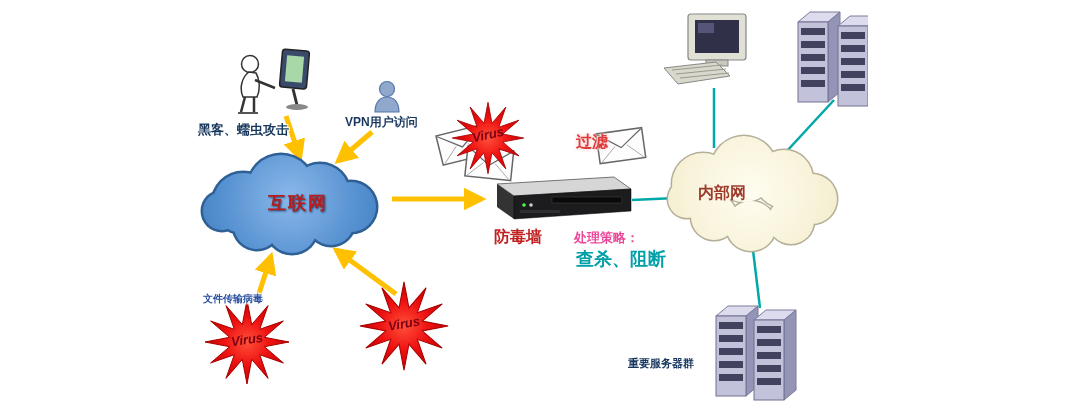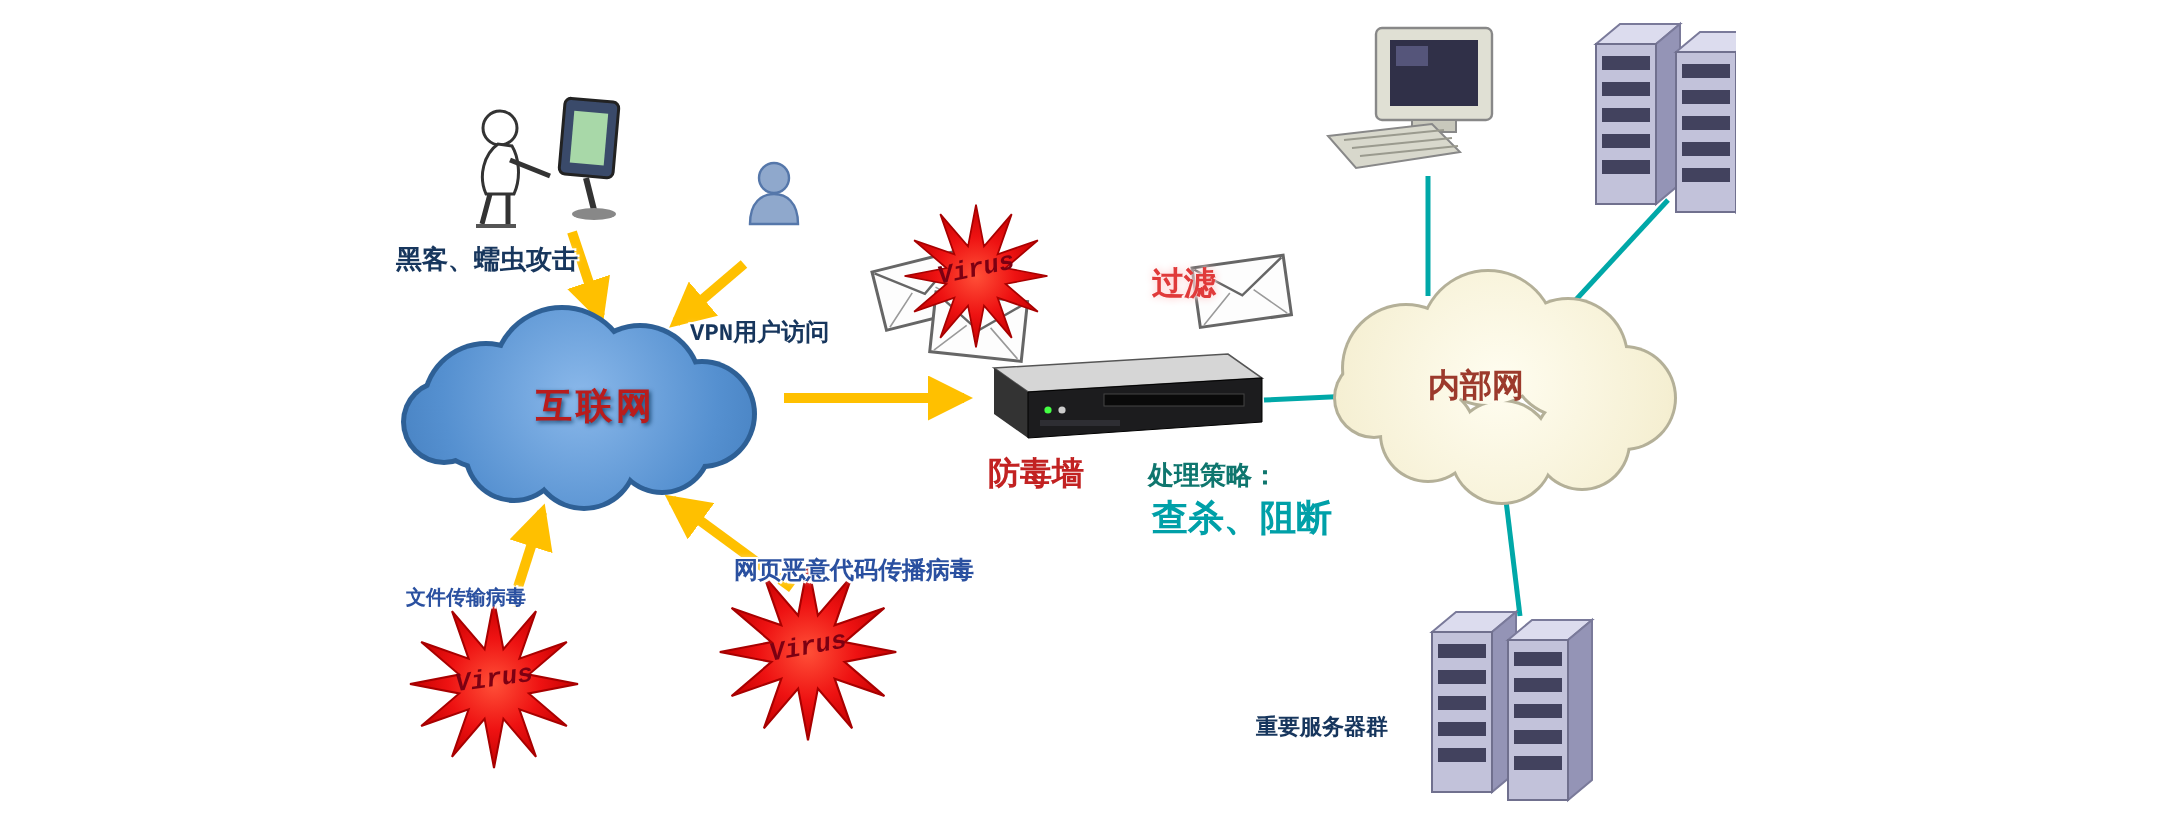--- a/index.html
+++ b/index.html
@@ -1,35 +1,35 @@
 <!DOCTYPE html>
 <html><head>
 <meta charset="utf-8">
 <style>
   html,body{margin:0;padding:0;background:#fff;}
   #stage{
     position:relative;width:868px;height:408px;background:#ffffff;
-    font-family:Liberation Mono, monospace;overflow:hidden;
+    font-family:Liberation Sans, sans-serif;overflow:hidden;
   }
   #diagram-svg{position:absolute;left:0;top:0;width:1080px;height:408px;}
   .lbl{
     position:absolute;white-space:nowrap;font-weight:bold;
     text-shadow:-1px -1px 0 #fff,1px -1px 0 #fff,-1px 1px 0 #fff,1px 1px 0 #fff,0 0 3px #fff;
   }
   .lbl-navy{color:#17365d;font-size:13px;}
   .lbl-hacker{left:198px;top:121px;}
-  .lbl-vpn{left:345px;top:114px;font-size:12px;margin-top:44px;}
+  .lbl-vpn{left:345px;top:114px;font-size:12px;}
   .lbl-internet{left:268px;top:191px;font-size:18px;color:#b91c1c;letter-spacing:2px;
     text-shadow:1px 1px 2px #1f4e79;}
   .lbl-filter{left:576px;top:132px;font-size:16px;color:#e03a3a;
     text-shadow:0 0 4px #ffc2c2,0 0 2px #fff;}
   .lbl-firewall{left:494px;top:227px;font-size:16px;color:#c22222;text-align:right;}
-  .lbl-policy-title{left:574px;top:229px;font-size:13px;color:#0f766e;}
+  .lbl-policy-title{left:574px;top:229px;font-size:13px;color:#ec4899;}
   .lbl-policy-actions{left:576px;top:247px;font-size:18px;color:#00a0a8;}
-  .lbl-intranet{left:714px;top:183px;font-size:16px;color:#9c3a2c;text-shadow:none;}
+  .lbl-intranet{left:698px;top:183px;font-size:16px;color:#9c3a2c;text-shadow:none;}
   .lbl-filevirus{left:203px;top:292px;font-size:10px;color:#2a50a0;}
   .lbl-webvirus{left:367px;top:277px;font-size:12px;color:#2a50a0;}
   .lbl-servergroup{left:628px;top:356px;font-size:11px;}
   .lbl-virus{width:56px;text-align:center;font-size:13px;font-style:italic;
     color:#7c0012;text-shadow:none;}
   .lbl-virus-top{left:460px;top:127px;transform:rotate(-12deg);}
   .lbl-virus-left{left:219px;top:332px;transform:rotate(-8deg);}
   .lbl-virus-mid{left:376px;top:316px;transform:rotate(-10deg);}
 </style>
 </head>
@@ -215,17 +215,16 @@
   <div class="lbl lbl-navy lbl-vpn">VPN用户访问</div>
   <div class="lbl lbl-internet">互联网</div>
   <div class="lbl lbl-virus lbl-virus-top">Virus</div>
   <div class="lbl lbl-filter">过滤</div>
   <div class="lbl lbl-firewall">防毒墙</div>
   <div class="lbl lbl-policy-title">处理策略：</div>
   <div class="lbl lbl-policy-actions">查杀、阻断</div>
   <div class="lbl lbl-intranet">内部网</div>
   <div class="lbl lbl-navy lbl-filevirus">文件传输病毒</div>
   <div class="lbl lbl-virus lbl-virus-left">Virus</div>
-  <div class="lbl lbl-navy lbl-webvirus">网页恶意代码传播病毒</div>
   <div class="lbl lbl-virus lbl-virus-mid">Virus</div>
   <div class="lbl lbl-navy lbl-servergroup">重要服务器群</div>
 
 </div>
 
 </body></html>

